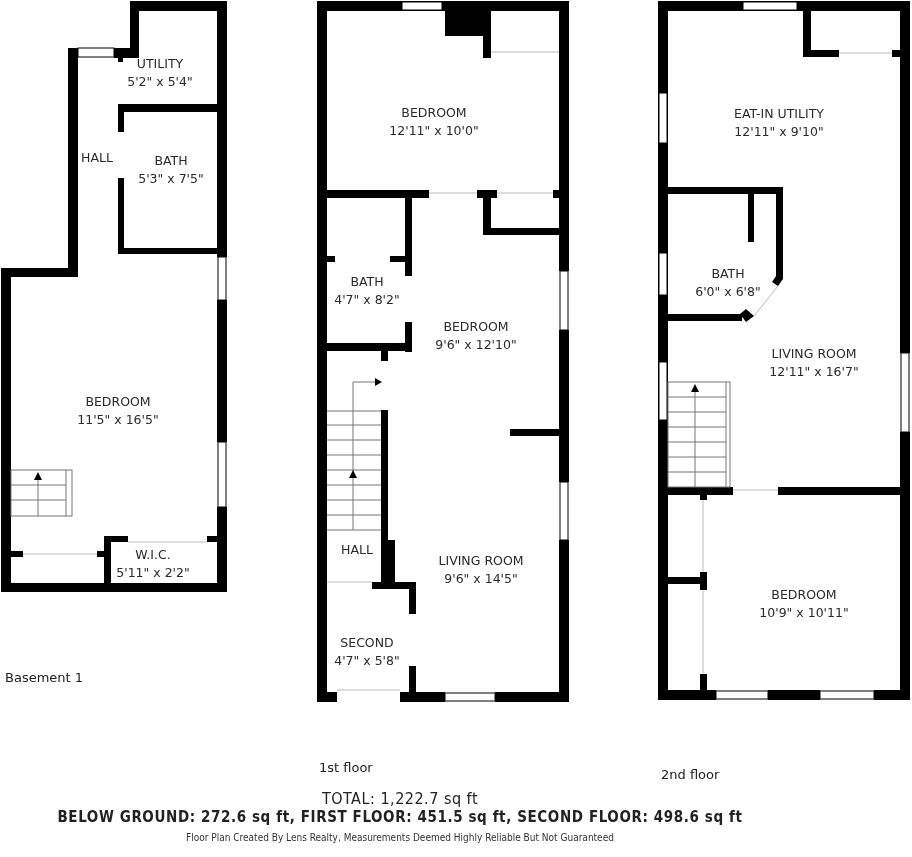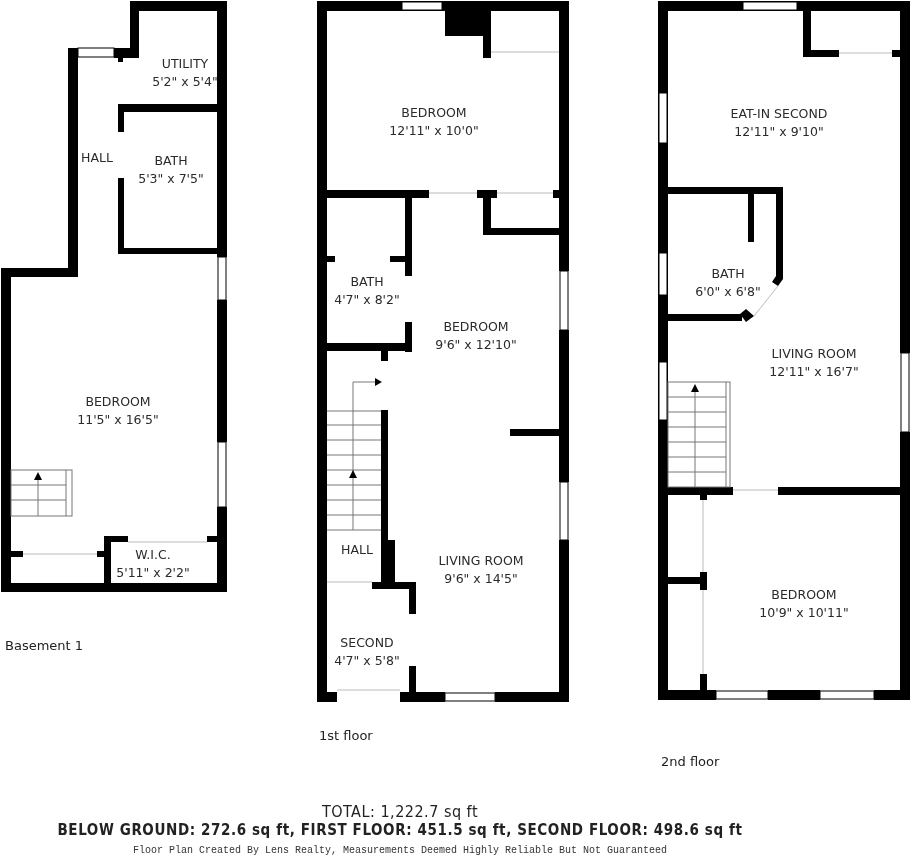--- a/index.html
+++ b/index.html
@@ -3,25 +3,25 @@
 <meta charset="utf-8">
 <style>
   html, body { margin:0; padding:0; background:#fff; }
   body { width:912px; height:857px; position:relative; overflow:hidden; font-family:"DejaVu Sans", sans-serif; color:#222; }
   svg.plan { position:absolute; left:0; top:0; }
   .w { fill:#000; }
   .win { fill:#fff; stroke:#000; stroke-width:1; }
   .thin { stroke:#bbb; stroke-width:1; fill:none; }
   .stair { stroke:#777; stroke-width:1; fill:none; }
   .lbl { position:absolute; text-align:center; font-size:12.5px; line-height:18px; color:#2a2a2a; transform:translateX(-50%); white-space:nowrap; }
-  .floor-lbl { position:absolute; font-size:13px; color:#222; }
-  .sum { position:absolute; left:0; width:800px; text-align:center; font-family:"DejaVu Sans Condensed","DejaVu Sans", sans-serif; color:#222;margin-top:13px; }
+  .floor-lbl { position:absolute; font-size:13px; color:#222;margin-top:32px; }
+  .sum { position:absolute; left:0; width:800px; text-align:center; font-family:"DejaVu Sans Condensed","DejaVu Sans", sans-serif; color:#222; }
   .total { top:789px; font-size:16px; letter-spacing:0.5px; }
   .breakdown { top:808px; font-size:15px; letter-spacing:0.6px;font-weight:bold; }
-  .footer { top:832px; font-size:10px; color:#333;font-family:Liberation Mono, monospace; }
+  .footer { top:832px; font-size:10px; color:#333; }
 </style>
 </head>
 <body>
 
 <svg class="plan" width="912" height="857" viewBox="0 0 912 857">
 
   <g>
     <rect class="w" x="130" y="1" width="97" height="10"></rect>
     <rect class="w" x="130" y="1" width="9" height="57"></rect>
     <rect class="w" x="114" y="48" width="25" height="10"></rect>
@@ -154,21 +154,21 @@
     <line x1="668" y1="427" x2="726" y2="427"></line>
     <line x1="668" y1="442" x2="726" y2="442"></line>
     <line x1="668" y1="457" x2="726" y2="457"></line>
     <line x1="668" y1="472" x2="726" y2="472"></line>
     <line x1="726" y1="382" x2="726" y2="487"></line>
     <line x1="695" y1="487" x2="695" y2="390"></line>
     <polygon points="691,392 695,384 699,392" fill="#000" stroke="none"></polygon>
   </g>
 </svg>
 
-<div class="lbl" style="left:185px;top:55px">
+<div class="lbl" style="left:160px;top:55px">
   <div>UTILITY</div>
   <div>5'2" x 5'4"</div>
 </div>
 <div class="lbl" style="left:97px;top:149px">
   <div>HALL</div>
 </div>
 <div class="lbl" style="left:171px;top:152px">
   <div>BATH</div>
   <div>5'3" x 7'5"</div>
 </div>
@@ -201,32 +201,32 @@
   <div>LIVING ROOM</div>
   <div>9'6" x 14'5"</div>
 </div>
 <div class="lbl" style="left:367px;top:634px">
   <div>SECOND</div>
   <div>4'7" x 5'8"</div>
 </div>
 <div class="floor-lbl" style="left:319px;top:728px">1st floor</div>
 
 <div class="lbl" style="left:779px;top:105px">
-  <div>EAT-IN SECOND</div>
+  <div>EAT-IN UTILITY</div>
   <div>12'11" x 9'10"</div>
 </div>
 <div class="lbl" style="left:728px;top:265px">
   <div>BATH</div>
   <div>6'0" x 6'8"</div>
 </div>
 <div class="lbl" style="left:814px;top:345px">
   <div>LIVING ROOM</div>
   <div>12'11" x 16'7"</div>
 </div>
 <div class="lbl" style="left:804px;top:586px">
   <div>BEDROOM</div>
   <div>10'9" x 10'11"</div>
 </div>
-<div class="floor-lbl" style="left:661px;top:754px">2nd floor</div>
+<div class="floor-lbl" style="left:661px;top:735px">2nd floor</div>
 
 <div class="sum total">TOTAL: 1,222.7 sq ft</div>
 <div class="sum breakdown">BELOW GROUND: 272.6 sq ft, FIRST FLOOR: 451.5 sq ft, SECOND FLOOR: 498.6 sq ft</div>
 <div class="sum footer">Floor Plan Created By Lens Realty, Measurements Deemed Highly Reliable But Not Guaranteed</div>
 
 </body></html>

